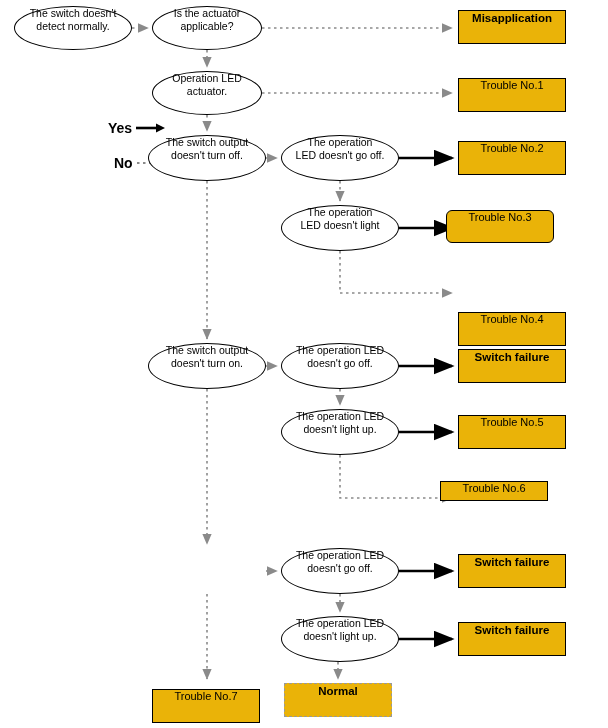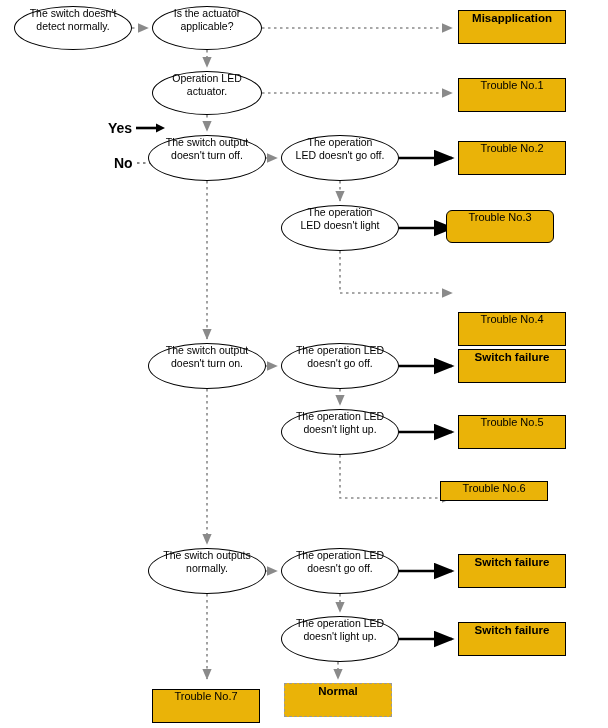--- a/index.html
+++ b/index.html
@@ -182,24 +182,20 @@
 doesn't turn on.</span>
   </div>
   <div class="node ellipse" style="left:281px; top:343px; width:118px; height:46px;">
     <span class="nd-text" style="white-space:pre-line;">The operation LED
 doesn't go off.</span>
   </div>
   <div class="node ellipse" style="left:281px; top:409px; width:118px; height:46px;">
     <span class="nd-text" style="white-space:pre-line;">The operation LED
 doesn't light up.</span>
   </div>
-  <div class="node ellipse" style="left:148px; top:548px; width:118px; height:46px;">
-    <span class="nd-text" style="white-space:pre-line;">The switch outputs
-normally.</span>
-  </div>
   <div class="node ellipse" style="left:281px; top:548px; width:118px; height:46px;">
     <span class="nd-text" style="white-space:pre-line;">The operation LED
 doesn't go off.</span>
   </div>
   <div class="node ellipse" style="left:281px; top:616px; width:118px; height:46px;">
     <span class="nd-text" style="white-space:pre-line;">The operation LED
 doesn't light up.</span>
   </div>
 
   <div class="node rect bold" style="left:458px; top:10px; width:108px; height:34px;">

